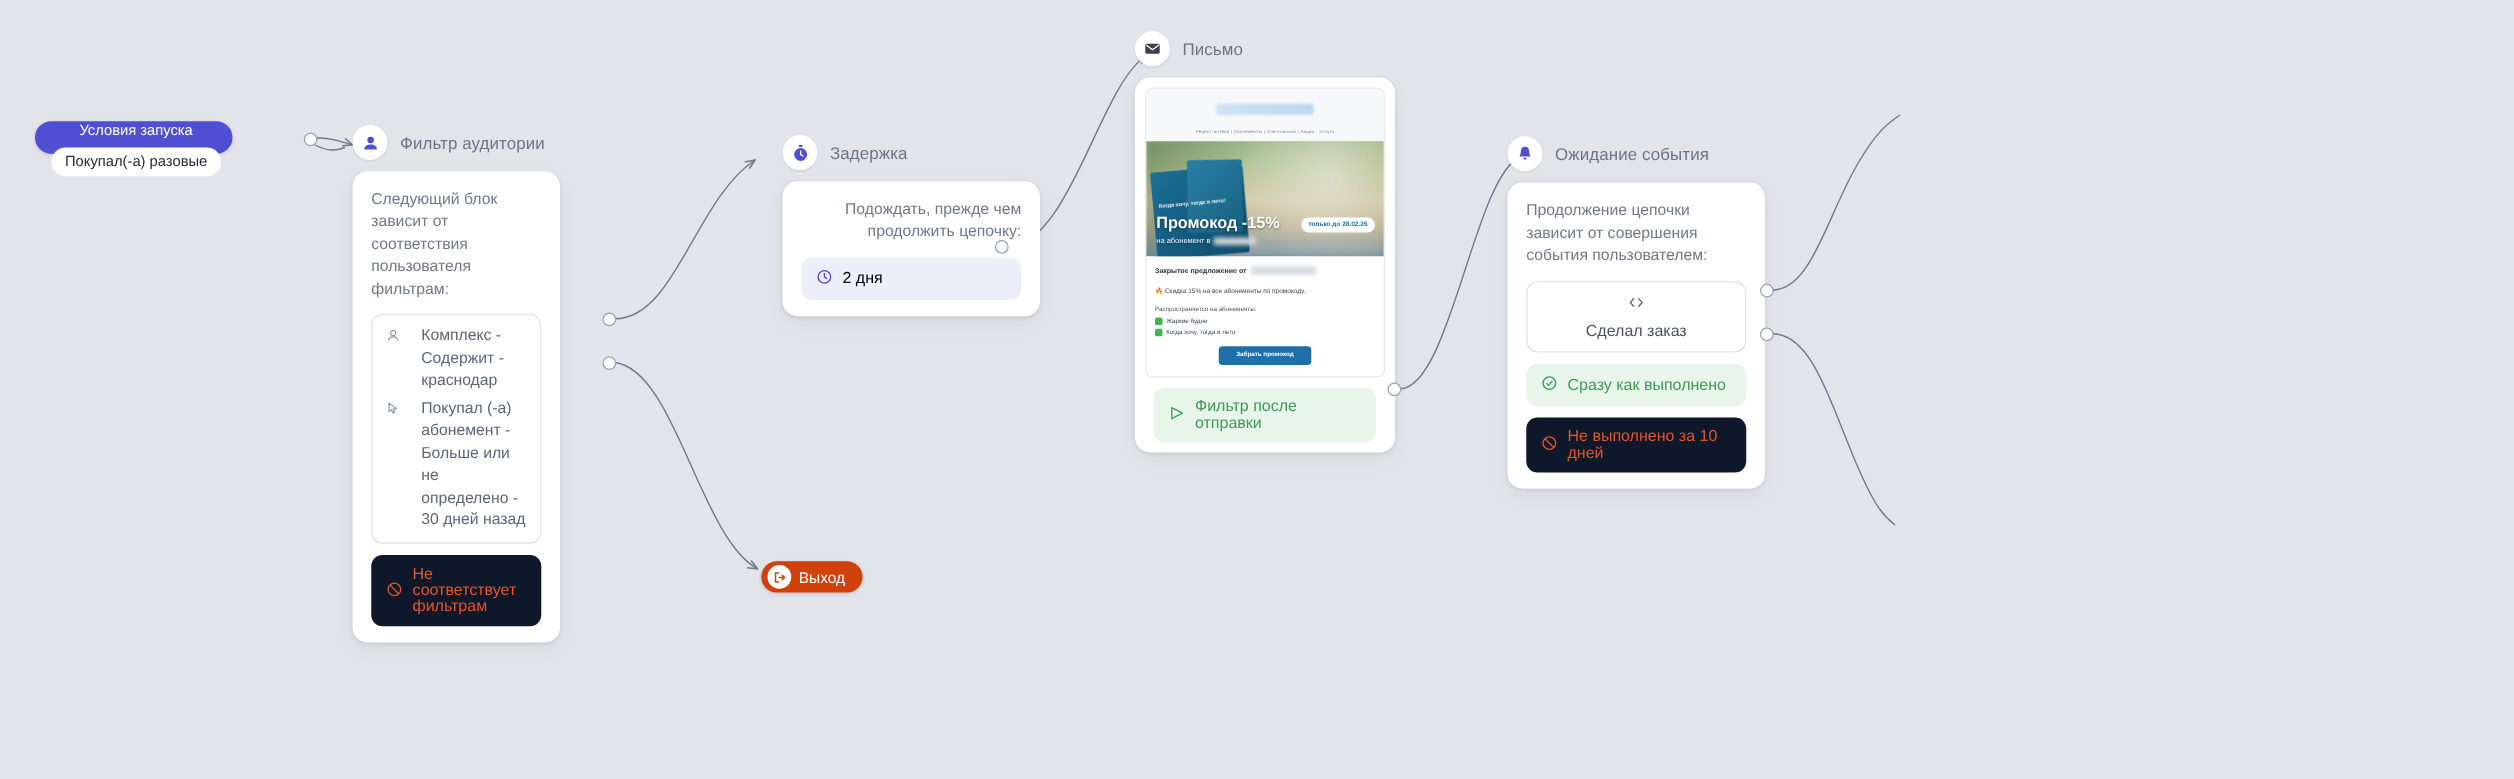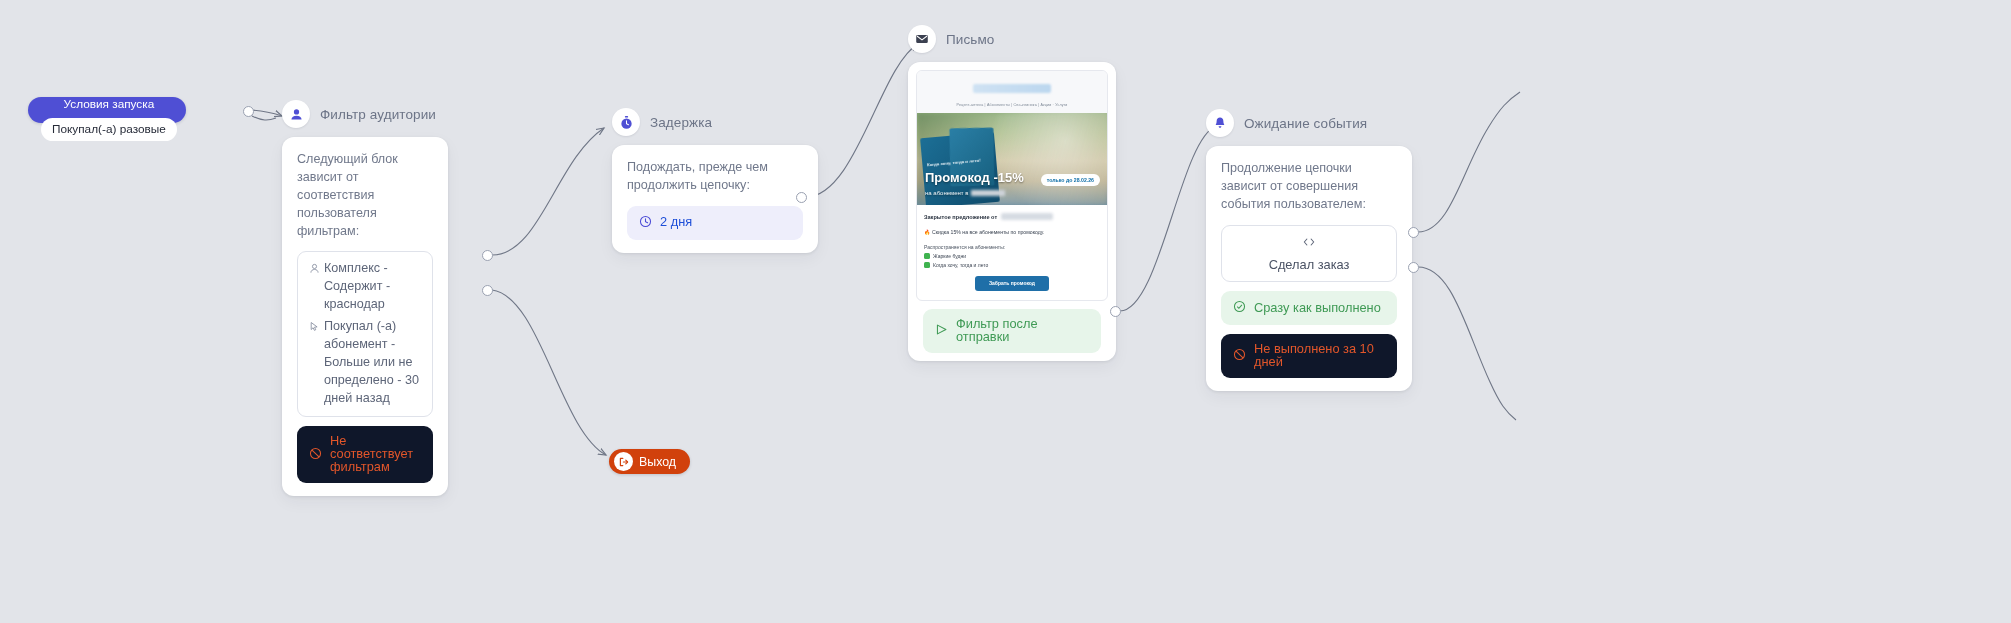--- a/index.html
+++ b/index.html
@@ -67,39 +67,39 @@
     border: 1px solid #dfe2ea;
     border-radius: 9px;
     padding: 8px 11px 9px 11px;
     display: flex;
     flex-direction: column;
     gap: 4px;
   }
   .cond-row {
     display: flex;
     align-items: flex-start;
-    gap: 4px;
+    gap: 17px;
     font-size: 12.6px;
     line-height: 1.42;
     color: #5d6578;
   }
   .cond-row .ic { flex: 0 0 auto; margin-top: 2px; }
   .chip {
     margin-top: 9px;
     border-radius: 9px;
     padding: 9px 12px;
     font-size: 12.8px;
     display: flex;
     align-items: center;
     gap: 8px;
     line-height: 1;
   }
   .chip.green { background: #e7f5ea; color: #3f9a55; }
   .chip.red   { background: #0f172a; color: #e2562a; }
-  .chip.lilac { background: #eeeefb; color: #1d4ed8; }
+  .chip.lilac { background: #eeeefb; color: #000000; }
   .chip.plain {
     border: 1px solid #dfe2ea;
     background: #fff;
     color: #4a5264;
   }
   
   .trigger {
     position: absolute;
     left: 28px; top: 97px;
     height: 26px;
@@ -406,21 +406,21 @@
             <path d="M3.7,3.7 L12.3,12.3"></path>
           </svg>
         </span>
         <span>Не соответствует фильтрам</span>
       </div>
     </div>
   </div>
   <div class="port" style="left:482px; top:250px;"></div>
   <div class="port" style="left:482px; top:285px;"></div>
 
-  <div class="node" style="left:612px; top:108px; width:206px;">
+  <div class="node" style="left:626px; top:108px; width:206px;text-align:right;">
     <div class="node-head">
       <span class="head-icon">
         <svg width="15" height="15" viewBox="0 0 16 16">
           <rect x="6.3" y="1" width="3.4" height="1.7" rx=".7" fill="#4f4fd4"></rect>
           <circle cx="8" cy="9.2" r="5.5" fill="#4f4fd4"></circle>
           <path d="M8,6.2 L8,9.2 L10.1,10.4" stroke="#ffffff" stroke-width="1.1" fill="none" stroke-linecap="round"></path>
         </svg>
       </span>
       <span class="head-label">Задержка</span>
     </div>

